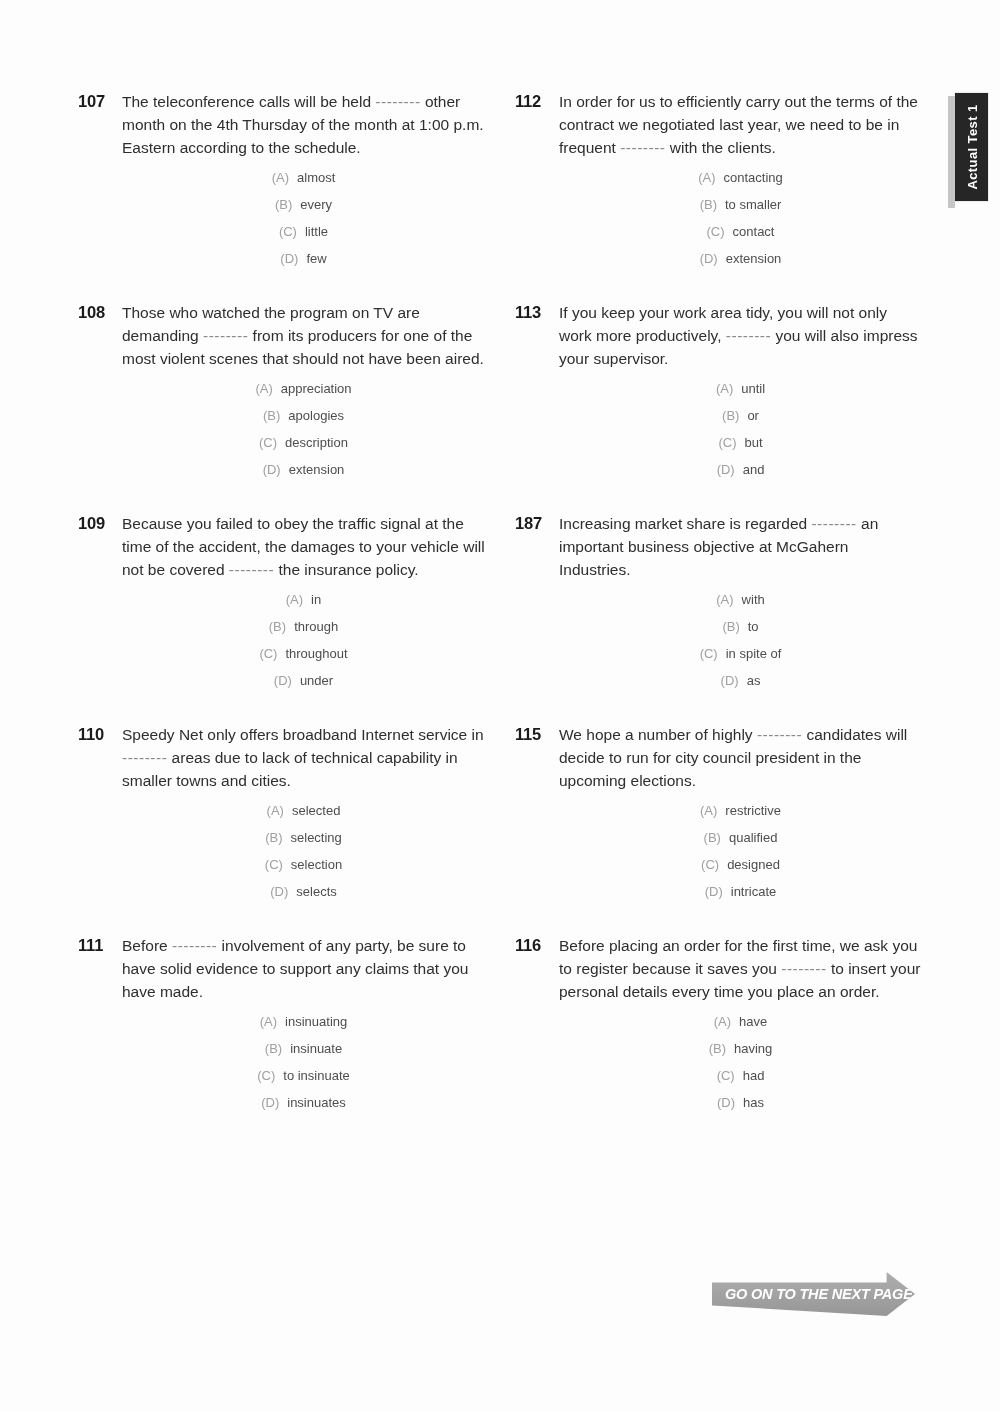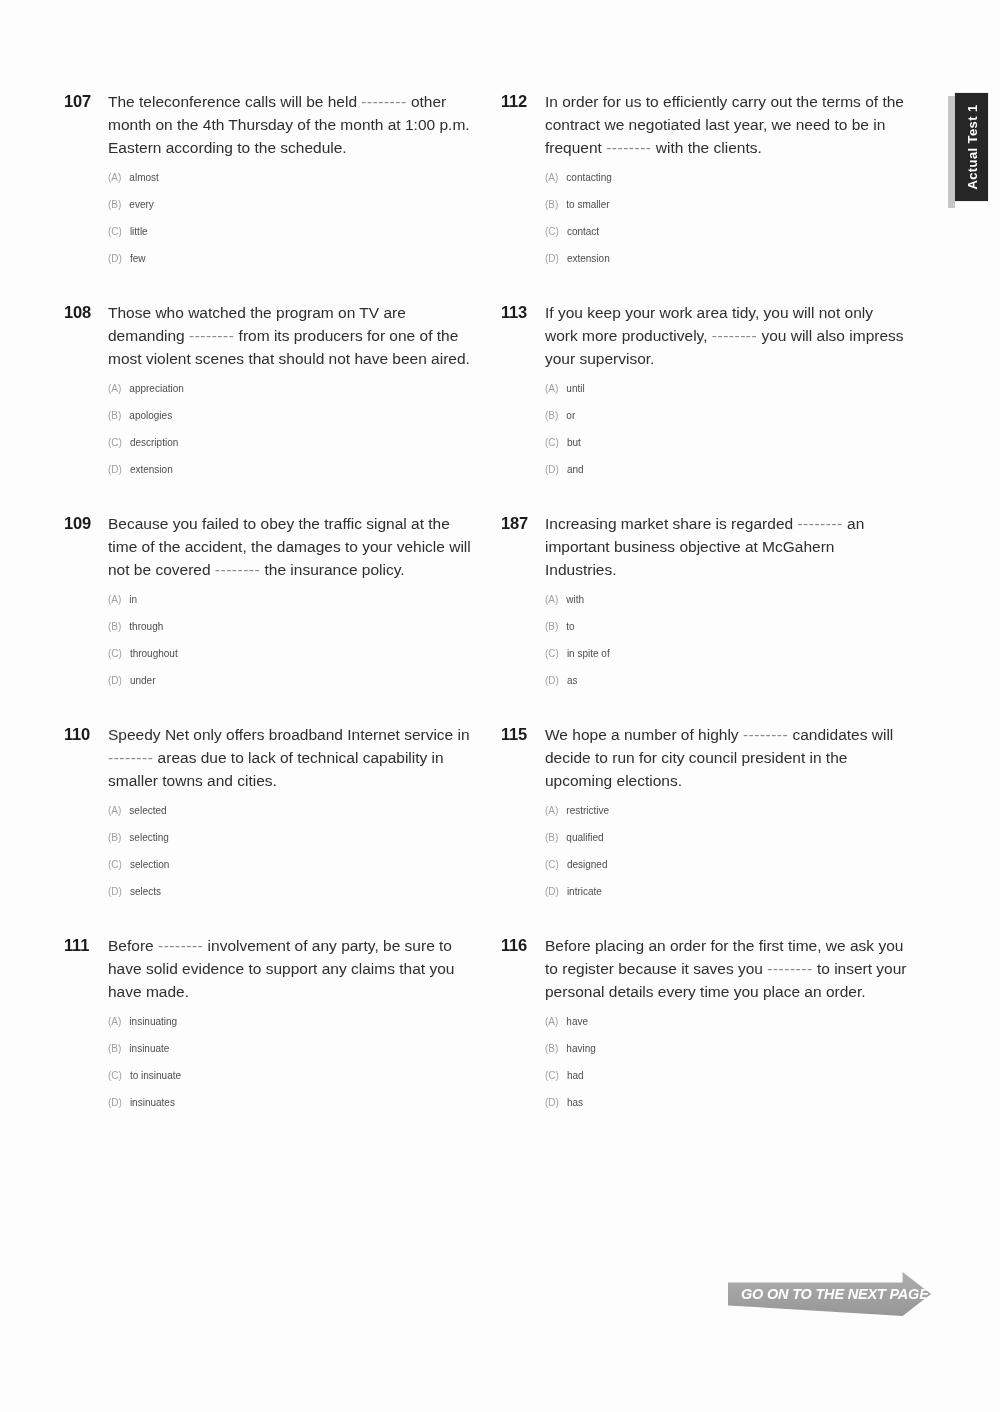--- a/index.html
+++ b/index.html
@@ -4,37 +4,37 @@
 <style>
   html,body { margin:0; padding:0; background:#ffffff; }
   .page {
     position:relative;
     width:1000px; height:1412px;
     background:#fdfdfd;
     overflow:hidden;
     font-family:"Liberation Sans","DejaVu Sans",sans-serif;
   }
   .columns {
-    position:absolute; top:90px; left:64px;
+    position:absolute; top:90px; left:78px;
     display:flex; gap:30px;
   }
   .col { width:407px; }
   .question { display:flex; margin-bottom:29px; }
   .q-number {
     flex:0 0 44px; width:44px;
     font-weight:bold; font-size:16.5px; line-height:23px;
     color:#1b1b1b; letter-spacing:-0.2px;
   }
   .q-body { flex:1 1 auto; min-width:0; }
   .q-text {
     font-size:15.5px; line-height:23px; color:#2e2e2e;
   }
   .blank { color:#8a8a8a; letter-spacing:0.5px; }
   .q-options { margin-top:5px; }
-  .option { font-size:10px; line-height:27px; white-space:nowrap; }
+  .option { font-size:13px; line-height:27px; white-space:nowrap;text-align:center; }
   .opt-letter { color:#a0a0a0; margin-right:8px; }
   .opt-text { color:#4e4e4e; }
 
   .side-tab {
     position:absolute; top:93px; right:12px;
     width:33px; height:108px;
     background:#262626;
     box-shadow:0 0 1px rgba(0,0,0,0.4);
   }
   .tab-edge {
@@ -43,21 +43,21 @@
     background:#c6c6c6;
   }
   .tab-label {
     position:absolute; left:50%; top:50%;
     transform:translate(-50%,-50%) rotate(-90deg);
     white-space:nowrap;
     color:#ffffff; font-weight:bold; font-size:13px; letter-spacing:0.4px;
   }
 
   .next-arrow {
-    position:absolute; left:728px; top:1272px;
+    position:absolute; left:712px; top:1272px;
     width:203px; height:44px;
     background:linear-gradient(180deg,#aeaeae 0%,#a0a0a0 60%,#979797 100%);
     clip-path:polygon(0 24%, 86% 24%, 86% 0, 100% 50%, 86% 100%, 0 76%);
     display:flex; align-items:center;
   }
   .next-arrow-label {
     color:#ffffff; font-style:italic; font-weight:bold;
     font-size:14.5px; letter-spacing:-0.2px;
     padding-left:13px; white-space:nowrap;
   }

